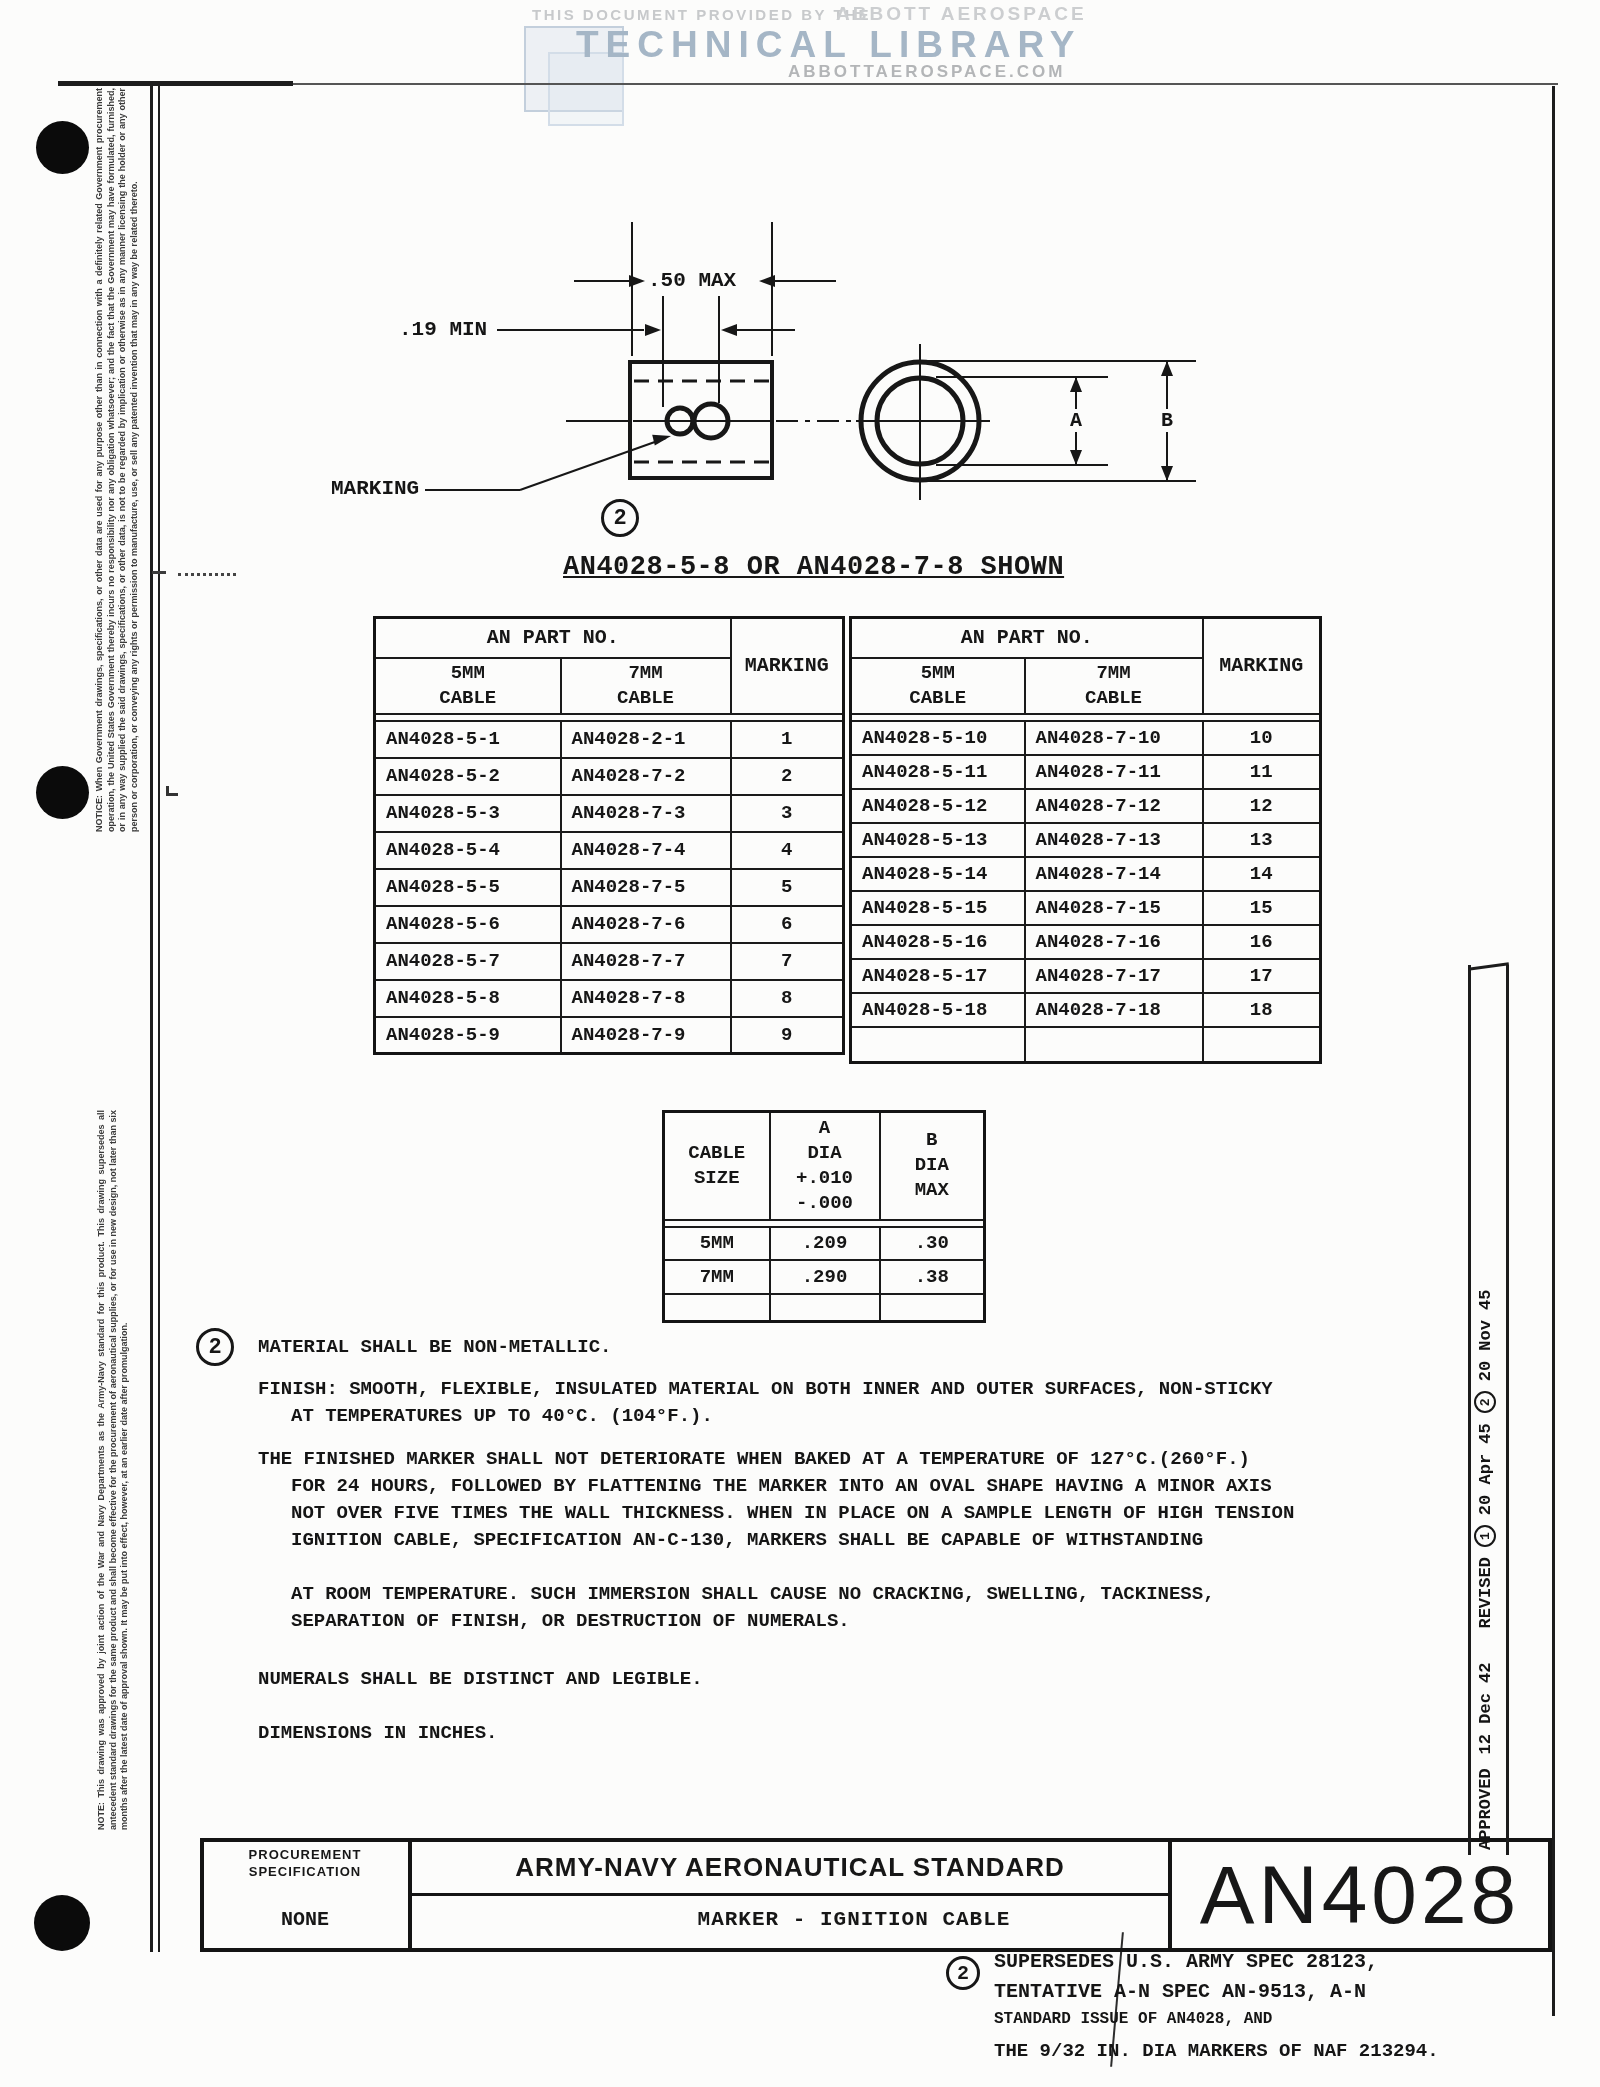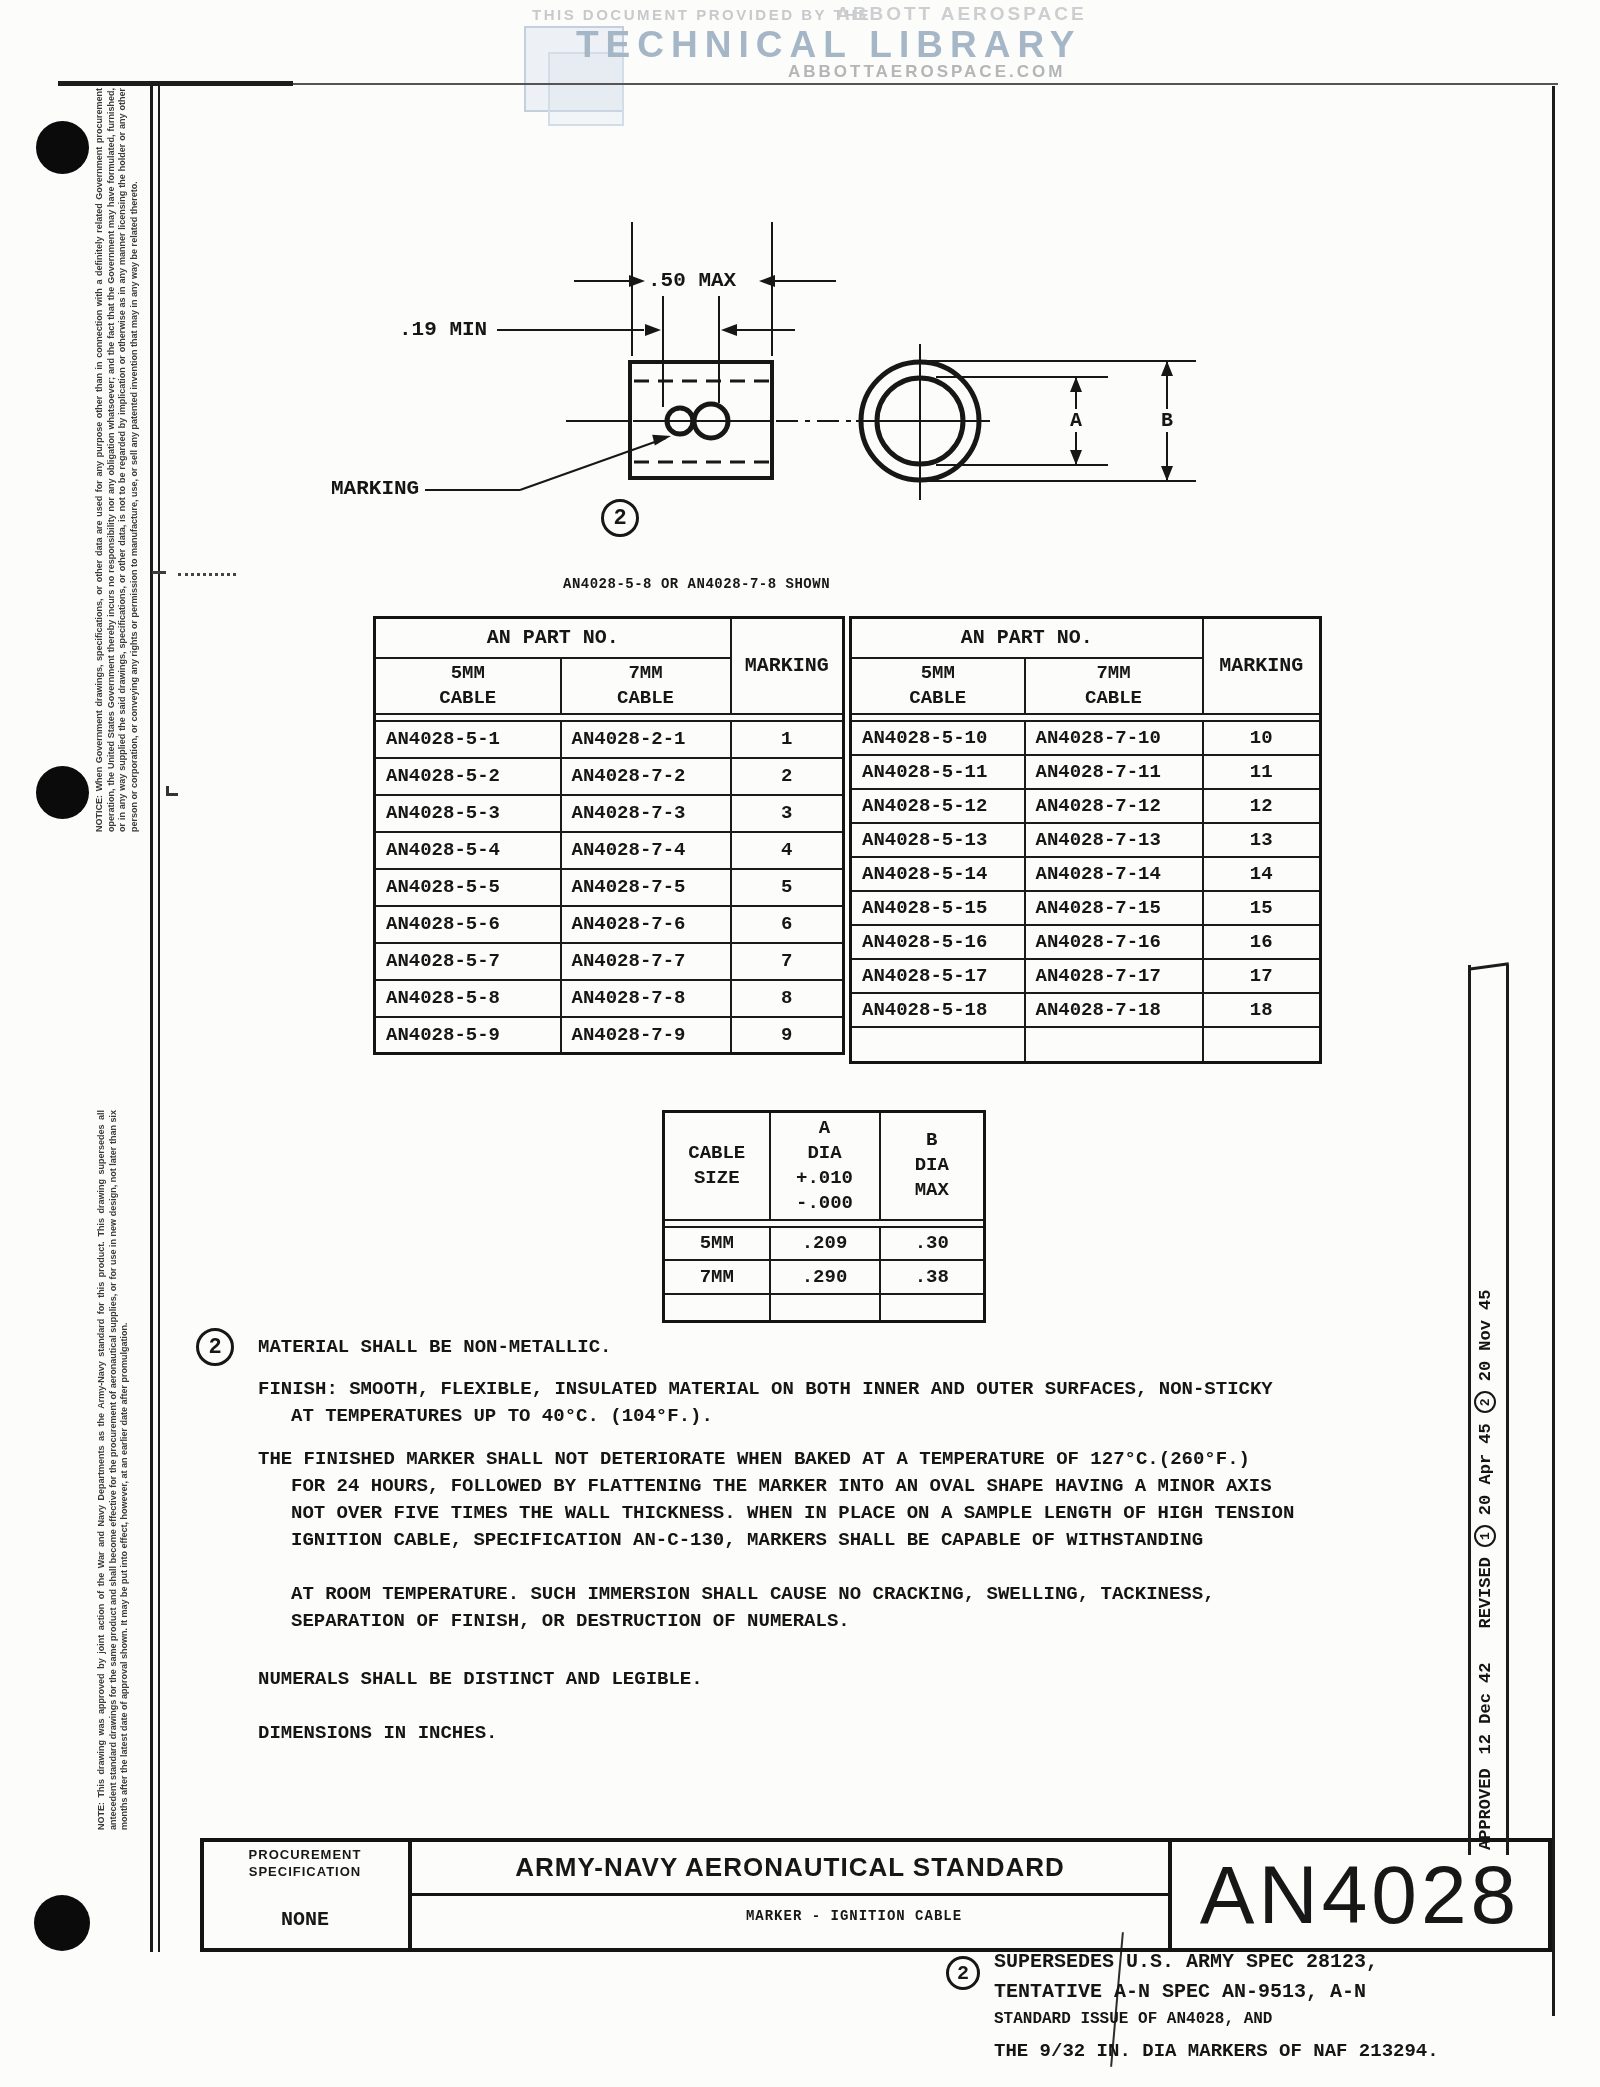--- a/index.html
+++ b/index.html
@@ -144,21 +144,21 @@
   </svg>
 
   <div class="abs dimlabel" style="left:645px;top:269px;">.50 MAX</div>
   <div class="abs dimlabel" style="left:396px;top:318px;">.19 MIN</div>
   <div class="abs dimlabel" style="left:328px;top:477px;">MARKING</div>
   <div class="abs circ" style="left:601px;top:499px;width:38px;height:38px;font-size:22px;">
     <span>2</span>
   </div>
   <div class="abs dimlabel center" style="left:1061px;top:409px;width:30px;font-size:20px;">A</div>
   <div class="abs dimlabel center" style="left:1152px;top:409px;width:30px;font-size:20px;">B</div>
-  <div class="abs mono" style="left:563px;top:576px;font-size:14px;letter-spacing:.5px;">AN4028-5-8 OR AN4028-7-8 SHOWN</div>
+  <div class="abs mono" style="left:563px;top:552px;font-size:27px;letter-spacing:.5px;text-decoration:underline;">AN4028-5-8 OR AN4028-7-8 SHOWN</div>
 
   <table class="ptable" style="left:373px;top:616px;width:469px;">
     <colgroup>
         <col style="width:186px">
         <col style="width:170px">
         <col style="width:113px">
       </colgroup>
     <tbody>
         <tr class="grow">
       <td class="h" colspan="2" style="font-size:20px;">AN PART NO.</td>
@@ -352,21 +352,21 @@
 
   <div class="abs tb-border" style="left:200px;top:1838px;width:1352px;height:114px;"></div>
   <div class="abs tb-v" style="left:408px;top:1842px;width:4px;height:106px;"></div>
   <div class="abs tb-v" style="left:1168px;top:1838px;width:4px;height:114px;"></div>
   <div class="abs tb-v" style="left:412px;top:1893px;width:756px;height:3px;"></div>
 
   <div class="abs sans center pre" style="left:210px;top:1846px;width:190px;font-size:13px;font-weight:700;letter-spacing:1px;line-height:17px;">PROCUREMENT
 SPECIFICATION</div>
   <div class="abs mono center" style="left:210px;top:1908px;width:190px;font-size:20px;">NONE</div>
   <div class="abs sans center" style="left:412px;top:1852px;width:756px;font-size:26px;font-weight:700;letter-spacing:1px;">ARMY-NAVY AERONAUTICAL STANDARD</div>
-  <div class="abs mono center" style="left:412px;top:1908px;width:884px;font-size:14px;letter-spacing:1px;">MARKER - IGNITION CABLE</div>
+  <div class="abs mono center" style="left:412px;top:1908px;width:884px;font-size:21px;letter-spacing:1px;">MARKER - IGNITION CABLE</div>
   <div class="abs sans center" style="left:1172px;top:1852px;width:376px;font-size:82px;font-weight:400;letter-spacing:4px;line-height:86px;">AN4028</div>
 
   <div class="abs circ" style="left:946px;top:1956px;width:34px;height:34px;font-size:20px;">
     <span>2</span>
   </div>
   <div class="abs body-line" style="left:994px;top:1950px;font-size:20px;">SUPERSEDES U.S. ARMY SPEC 28123,</div>
   <div class="abs body-line" style="left:994px;top:1980px;font-size:20px;">TENTATIVE A-N SPEC AN-9513, A-N</div>
   <div class="abs body-line" style="left:994px;top:2010px;font-size:16px;">STANDARD ISSUE OF AN4028, AND</div>
   <div class="abs body-line" style="left:994px;top:2040px;font-size:19px;">THE 9/32 IN. DIA MARKERS OF NAF 213294.</div>
 

